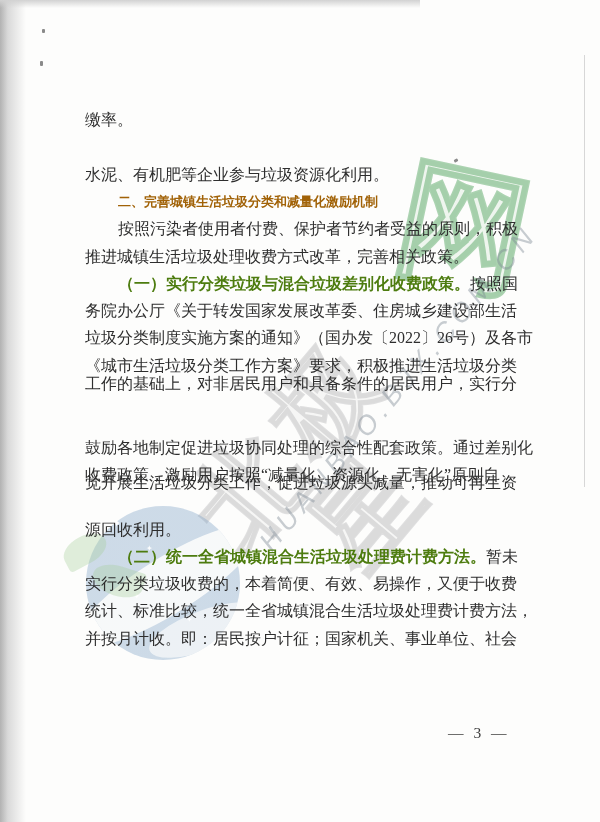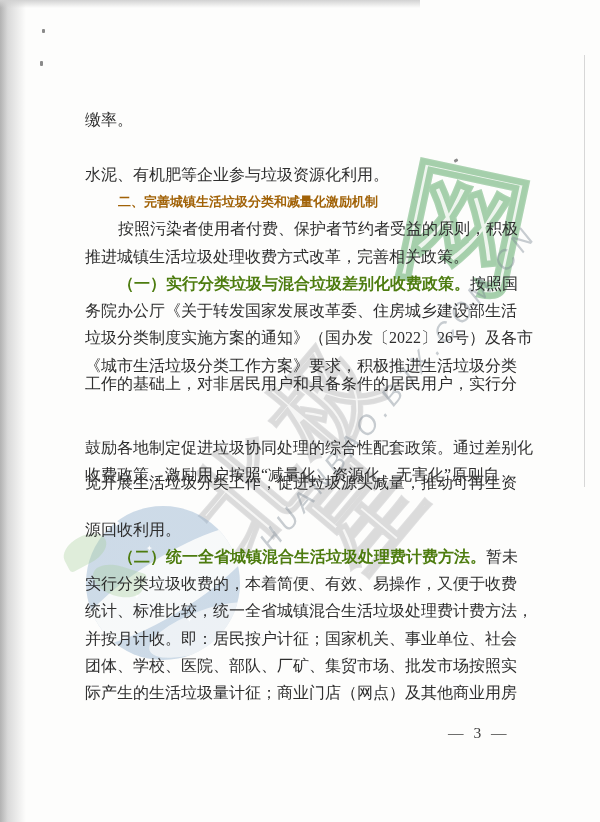--- a/index.html
+++ b/index.html
@@ -95,18 +95,16 @@
     <div class="line" style="top:245.7px"><b></b><span>《城市生活垃圾分类工作方案》要求，积极推进生活垃圾分类</span></div>
     <div class="line" style="top:264px"><b></b><span>工作的基础上，对非居民用户和具备条件的居民用户，实行分</span></div>
     <div class="line" style="top:327.6px"><b></b><span>鼓励各地制定促进垃圾协同处理的综合性配套政策。通过差别化</span></div>
     <div class="line" style="top:354.9px"><b></b><span>收费政策，激励用户按照“减量化、资源化、无害化”原则自</span></div>
     <div class="line" style="top:363px"><b></b><span>觉开展生活垃圾分类工作，促进垃圾源头减量，推动可再生资</span></div>
     <div class="line" style="top:409.5px"><b></b><span>源回收利用。</span></div>
     <div class="line indent" style="top:436.8px"><b>（二）统一全省城镇混合生活垃圾处理费计费方法。</b><span>暂未</span></div>
     <div class="line" style="top:464.1px"><b></b><span>实行分类垃圾收费的，本着简便、有效、易操作，又便于收费</span></div>
     <div class="line" style="top:491.4px"><b></b><span>统计、标准比较，统一全省城镇混合生活垃圾处理费计费方法，</span></div>
     <div class="line" style="top:518.7px"><b></b><span>并按月计收。即：居民按户计征；国家机关、事业单位、社会</span></div>
-    <div class="line" style="top:546px"><b></b><span>团体、学校、医院、部队、厂矿、集贸市场、批发市场按照实</span></div>
-    <div class="line" style="top:573.3px"><b></b><span>际产生的生活垃圾量计征；商业门店（网点）及其他商业用房</span></div>
   </div>
 
   <div class="page-number">— 3 —</div>
 </div>
 
 </body></html>

